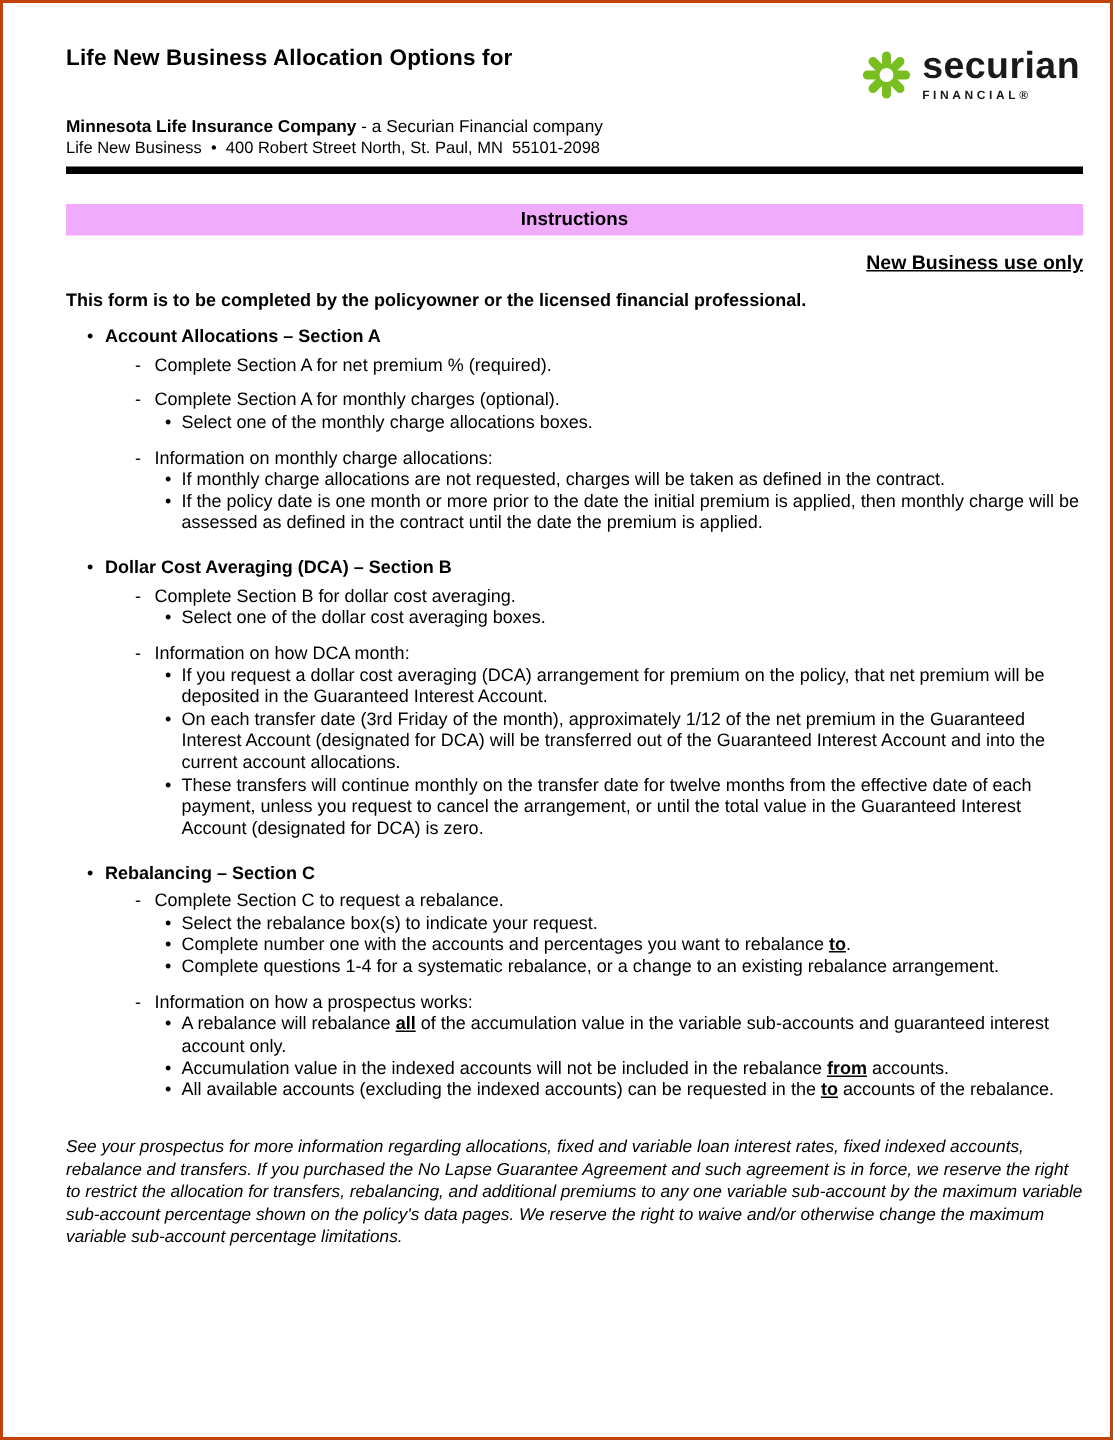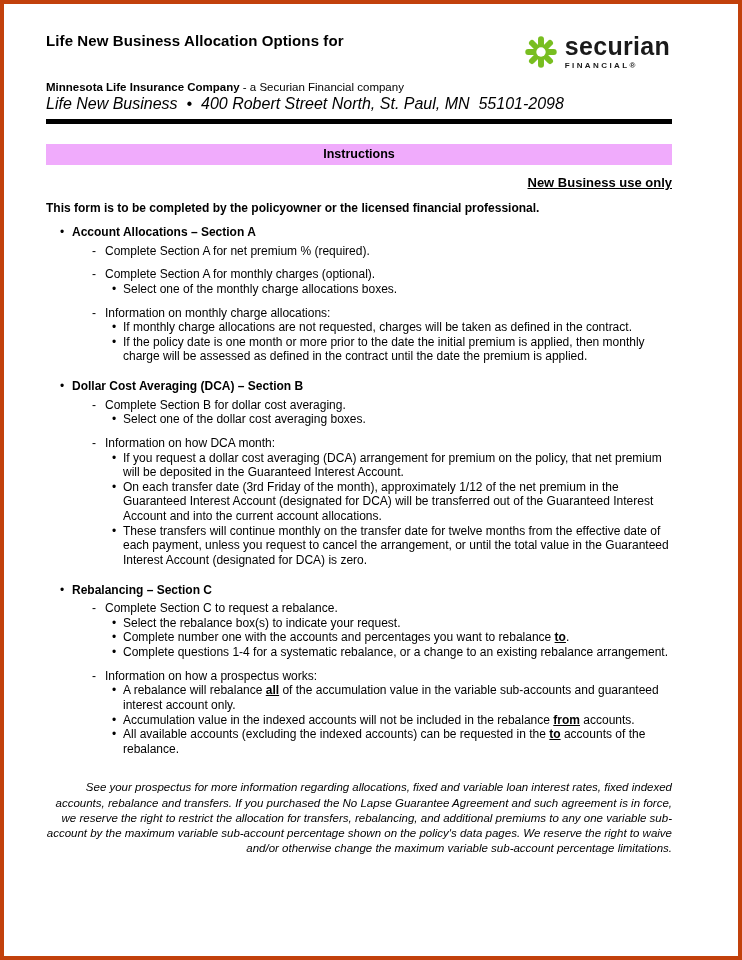--- a/index.html
+++ b/index.html
@@ -1,51 +1,51 @@
 <!DOCTYPE html>
 <html><head>
 <meta charset="utf-8">
 <style>
   * { margin:0; padding:0; box-sizing:border-box; }
   html,body { background:#e8e8e8; }
   body { font-family:"Liberation Sans", sans-serif; color:#000; }
   .page {
     width:742px; height:960px; margin:0 auto; background:#fff;
-    position:relative; padding:28px 66px 0 42px; overflow:hidden;
-    border:4px solid #c2410c;
+    position:relative; padding:28px 18px 0 42px; overflow:hidden;
+    border:2px solid #c2410c;
   }
   
   .hdr-row { display:flex; justify-content:space-between; align-items:flex-start; }
   .titles h1 { font-size:15px; line-height:1.25; font-weight:bold; letter-spacing:.1px; }
   .logo { display:flex; align-items:center; gap:7px; margin-top:2px; padding-right:2px;justify-content:space-between; }
   .logo-text { display:flex; flex-direction:column; line-height:1; }
   .brand { font-size:25px; font-weight:bold; color:#1a1a1a; letter-spacing:.3px; }
   .brand-sub { font-size:8px; font-weight:bold; letter-spacing:2.4px; margin-top:3px; color:#1a1a1a; }
   .company { font-size:11.5px; margin-top:11px; }
-  .address { font-size:16px; margin-top:2px; white-space:pre-wrap;font-style:italic; }
+  .address { font-size:11px; margin-top:2px; white-space:pre-wrap; }
   .rule { height:5px; background:#000; margin-top:6px; }
   
   .instr-bar { background:#f0abfc; text-align:center; font-weight:bold; font-size:12.5px; padding:3px 0 4px; margin-top:20px; }
   .nbu { text-align:right; font-weight:bold; text-decoration:underline; font-size:13px; margin-top:10px; }
   .intro { font-weight:bold; font-size:12px; margin-top:11px; }
   #sections { margin-top:10px; font-size:12px; line-height:1.22; }
   .sec { margin-bottom:15px; }
   .sec-gap { height:4px; }
   .grp { margin-bottom:9px; }
   .row { display:flex; }
   .row .mark { flex:0 0 13px; }
   .l1 { margin-left:14px; }
   .l1 .mark { flex:0 0 12px; }
   .l2 { margin-left:46px; }
   .l3 { margin-left:66px; }
   .l3 .mark { flex:0 0 11px; }
   .bold { font-weight:bold; }
   .bu { font-weight:bold; text-decoration:underline; }
   .txt { flex:1 1 auto; }
-  .prospectus { font-style:italic; font-size:11.5px; line-height:1.32; margin-top:24px;text-align:right; }
+  .prospectus { font-style:italic; font-size:11.5px; line-height:1.32; margin-top:24px; }
   
   .pfooter { position:absolute; left:42px; right:42px; bottom:16px; }
   .foot-note { font-size:9.3px; margin-bottom:12px; }
   .foot-row { display:flex; justify-content:space-between; font-size:10px; white-space:pre-wrap; }
 </style>
 </head>
 <body>
 
 <div class="page">
 

